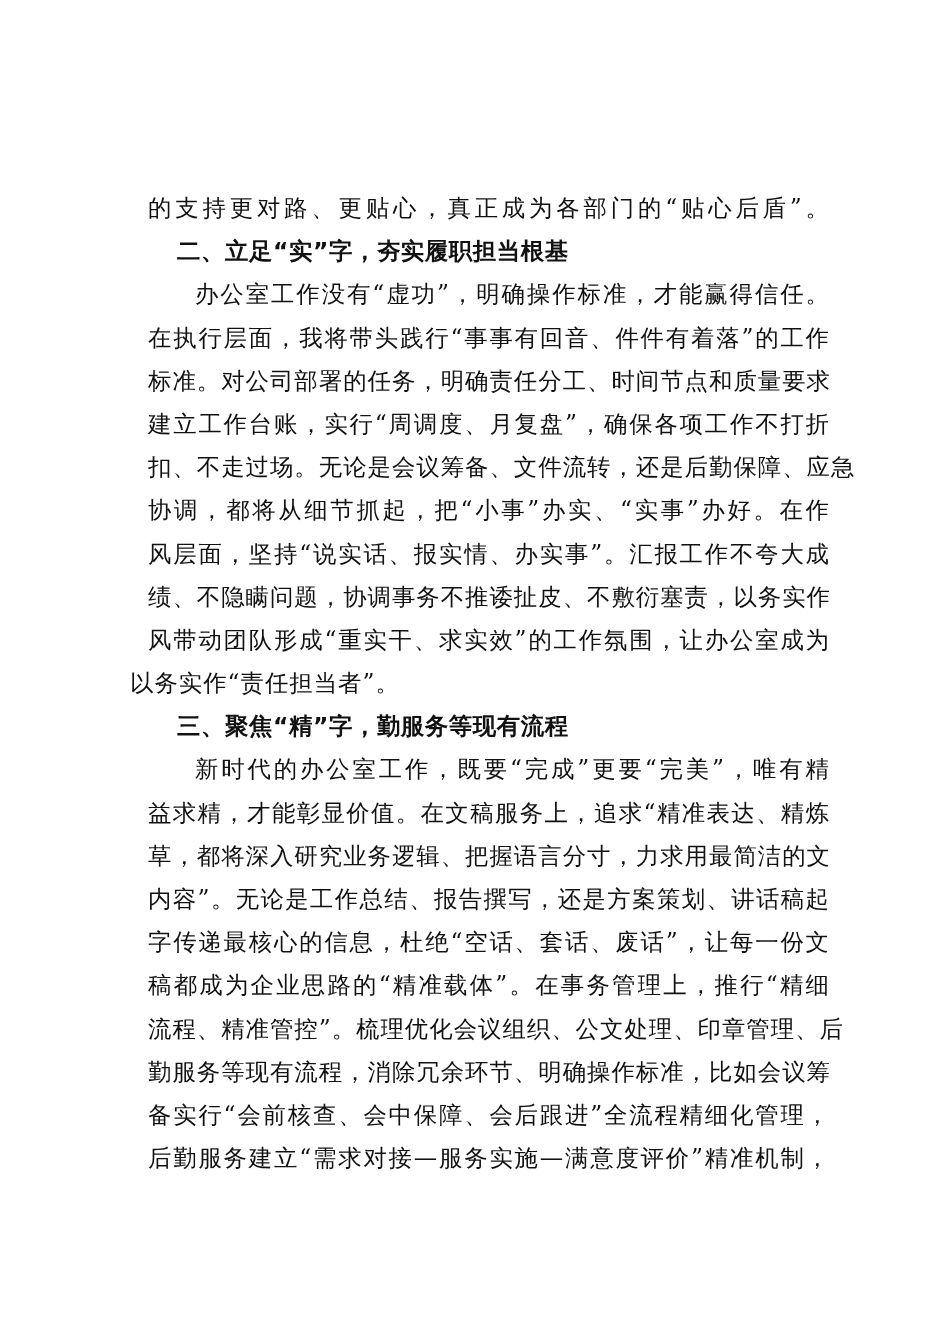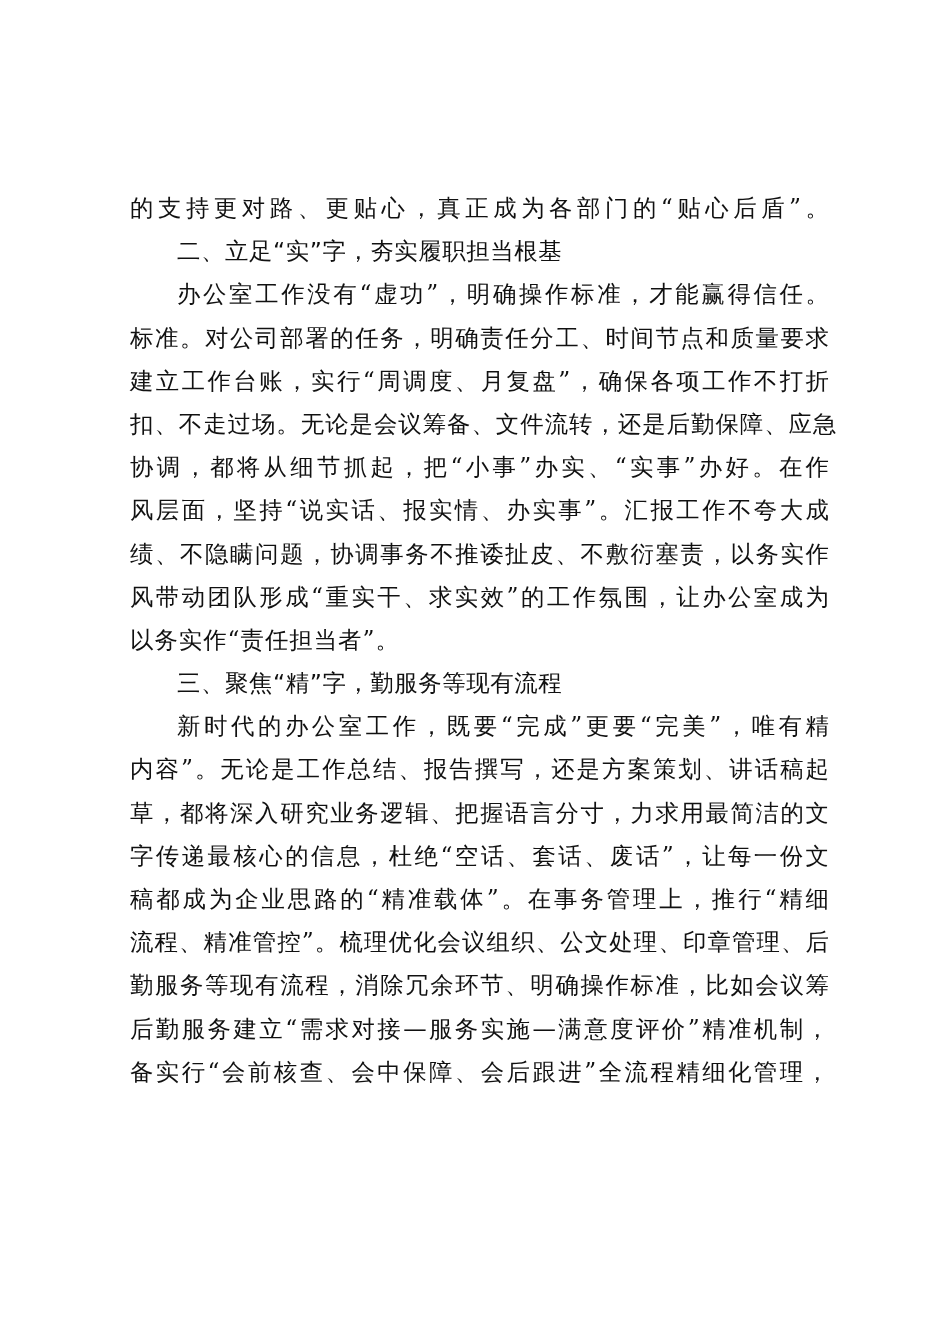--- a/index.html
+++ b/index.html
@@ -24,59 +24,62 @@
     .line {
       height: 43.2px;
       line-height: 43.2px;
       font-size: 23.4px;
       white-space: nowrap;
       letter-spacing: 1.0px;
     }
     .line.justify {
       text-align: justify;
       text-align-last: justify;
+      margin-left: 18px;
     }
     .line.indent {
       padding-left: 47px;
     }
     .heading {
       font-family: "DejaVu Sans", "Liberation Sans", sans-serif;
-      font-weight: normal;
+      font-weight: bold;
       padding-left: 47px;
       letter-spacing: 0.6px;
     }
   </style>
 </head>
 <body>
 
 <div class="page">
 
   <div class="line justify">的支持更对路、更贴心，真正成为各部门的“贴心后盾”。</div>
 
   <div class="line heading">二、立足“实”字，夯实履职担当根基</div>
 
   <div>
     <div class="line justify indent">办公室工作没有“虚功”，明确操作标准，才能赢得信任。</div>
+    <div class="line justify">在执行层面，我将带头践行“事事有回音、件件有着落”的工作</div>
     <div class="line justify">标准。对公司部署的任务，明确责任分工、时间节点和质量要求</div>
     <div class="line justify">建立工作台账，实行“周调度、月复盘”，确保各项工作不打折</div>
     <div class="line justify">扣、不走过场。无论是会议筹备、文件流转，还是后勤保障、应急</div>
     <div class="line justify">协调，都将从细节抓起，把“小事”办实、“实事”办好。在作</div>
     <div class="line justify">风层面，坚持“说实话、报实情、办实事”。汇报工作不夸大成</div>
     <div class="line justify">绩、不隐瞒问题，协调事务不推诿扯皮、不敷衍塞责，以务实作</div>
     <div class="line justify">风带动团队形成“重实干、求实效”的工作氛围，让办公室成为</div>
     <div class="line">以务实作“责任担当者”。</div>
   </div>
 
   <div class="line heading">三、聚焦“精”字，勤服务等现有流程</div>
 
   <div>
     <div class="line justify indent">新时代的办公室工作，既要“完成”更要“完美”，唯有精</div>
+    <div class="line justify">益求精，才能彰显价值。在文稿服务上，追求“精准表达、精炼</div>
+    <div class="line justify">草，都将深入研究业务逻辑、把握语言分寸，力求用最简洁的文</div>
     <div class="line justify">内容”。无论是工作总结、报告撰写，还是方案策划、讲话稿起</div>
-    <div class="line justify">草，都将深入研究业务逻辑、把握语言分寸，力求用最简洁的文</div>
     <div class="line justify">字传递最核心的信息，杜绝“空话、套话、废话”，让每一份文</div>
     <div class="line justify">稿都成为企业思路的“精准载体”。在事务管理上，推行“精细</div>
     <div class="line justify">流程、精准管控”。梳理优化会议组织、公文处理、印章管理、后</div>
     <div class="line justify">勤服务等现有流程，消除冗余环节、明确操作标准，比如会议筹</div>
+    <div class="line justify">备实行“会前核查、会中保障、会后跟进”全流程精细化管理，</div>
     <div class="line justify">后勤服务建立“需求对接—服务实施—满意度评价”精准机制，</div>
-    <div class="line justify">备实行“会前核查、会中保障、会后跟进”全流程精细化管理，</div>
   </div>
 
 </div>
 
 </body></html>

